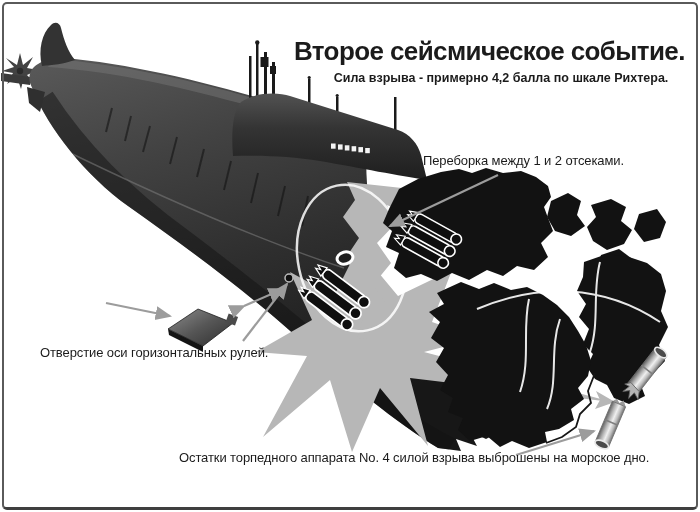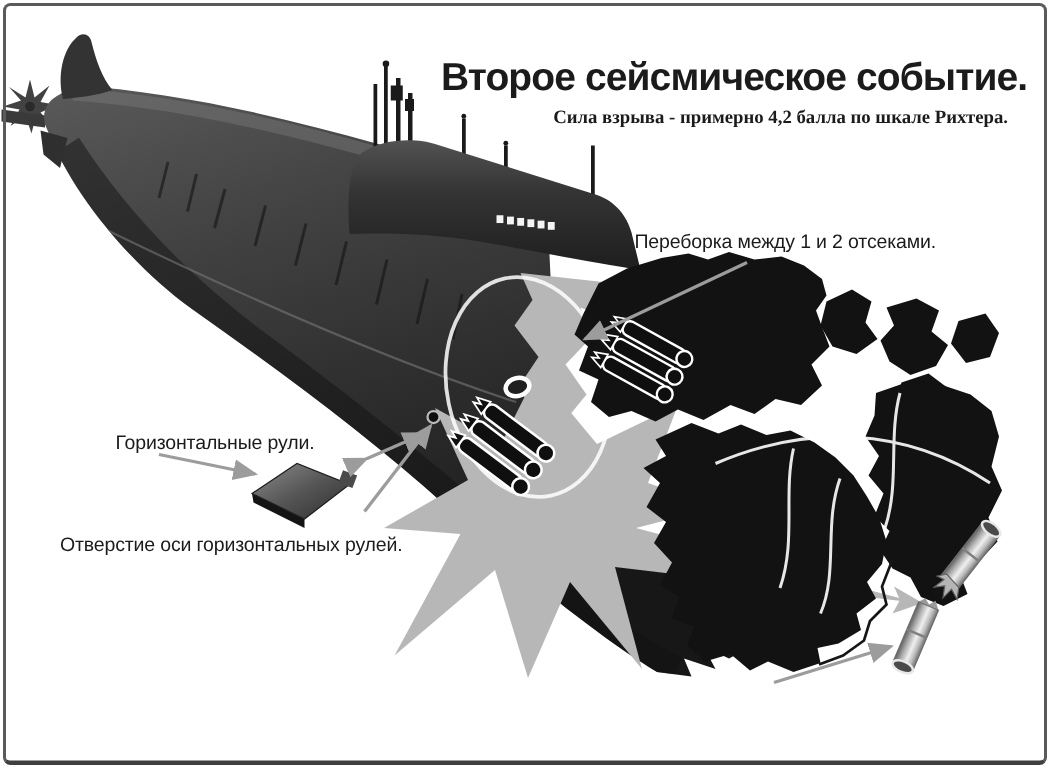--- a/index.html
+++ b/index.html
@@ -5,25 +5,25 @@
   html,body{margin:0;padding:0;background:#fff;}
   #stage{position:relative;width:700px;height:512px;background:#fff;overflow:hidden;
          font-family:"Liberation Sans",sans-serif;color:var(--text,#1b1b1b);}
   #frame{position:absolute;inset:2px;border:2px solid #5a5a5a;border-bottom:3px solid #3f3f3f;
          border-radius:5px;pointer-events:none;}
   #art{position:absolute;left:0;top:0;}
   .lbl{position:absolute;font-weight:400;font-size:13px;white-space:nowrap;
        color:var(--text,#1b1b1b);letter-spacing:-0.1px;}
   #title{position:absolute;left:294px;top:36px;width:380px;text-align:center;
          font-weight:700;font-size:26px;letter-spacing:-0.6px;white-space:nowrap;}
-  #subtitle{position:absolute;left:330px;top:71px;width:342px;text-align:right;
-            font-weight:700;font-size:12.5px;white-space:nowrap;font-family:Liberation Serif, serif;}
+  #subtitle{position:absolute;left:330px;top:71px;width:342px;text-align:center;
+            font-weight:700;font-size:12.5px;white-space:nowrap;}
   #lbl-bulkhead{left:423px;top:153px;}
   #lbl-rudders{left:77px;top:287px;}
-  #lbl-hole{left:40px;top:345px;margin-top:10px;}
+  #lbl-hole{left:40px;top:345px;}
   #lbl-remains{left:179px;top:450px;}
 </style>
 </head>
 <body>
 
 <div id="stage">
 
   <svg id="art" width="700" height="512" viewBox="0 0 700 512">
     <defs>
       <linearGradient id="hullGrad" x1="0" y1="0" x2="0.35" y2="1">
@@ -217,17 +217,17 @@
       <line x1="106" y1="303" x2="170" y2="316" marker-end="url(#ah)"></line>
       <line x1="244" y1="306" x2="283" y2="289" marker-start="url(#ah)" marker-end="url(#ah)"></line>
       <line x1="243" y1="341" x2="287" y2="284" marker-end="url(#ah)"></line>
       <line x1="516" y1="455" x2="594" y2="431" marker-end="url(#ah)"></line>
     </g>
   </svg>
 
   <div id="title">Второе сейсмическое событие.</div>
   <div id="subtitle">Сила взрыва - примерно 4,2 балла по шкале Рихтера.</div>
   <div id="lbl-bulkhead" class="lbl">Переборка между 1 и 2 отсеками.</div>
-  <div id="lbl-rudders" class="lbl">Горизонтальные рули.</div>
   <div id="lbl-hole" class="lbl">Отверстие оси горизонтальных рулей.</div>
+  <div id="lbl-remains" class="lbl">Остатки торпедного аппарата No. 4 силой взрыва выброшены на морское дно.</div>
 
   <div id="frame"></div>
 </div>
 
 </body></html>

